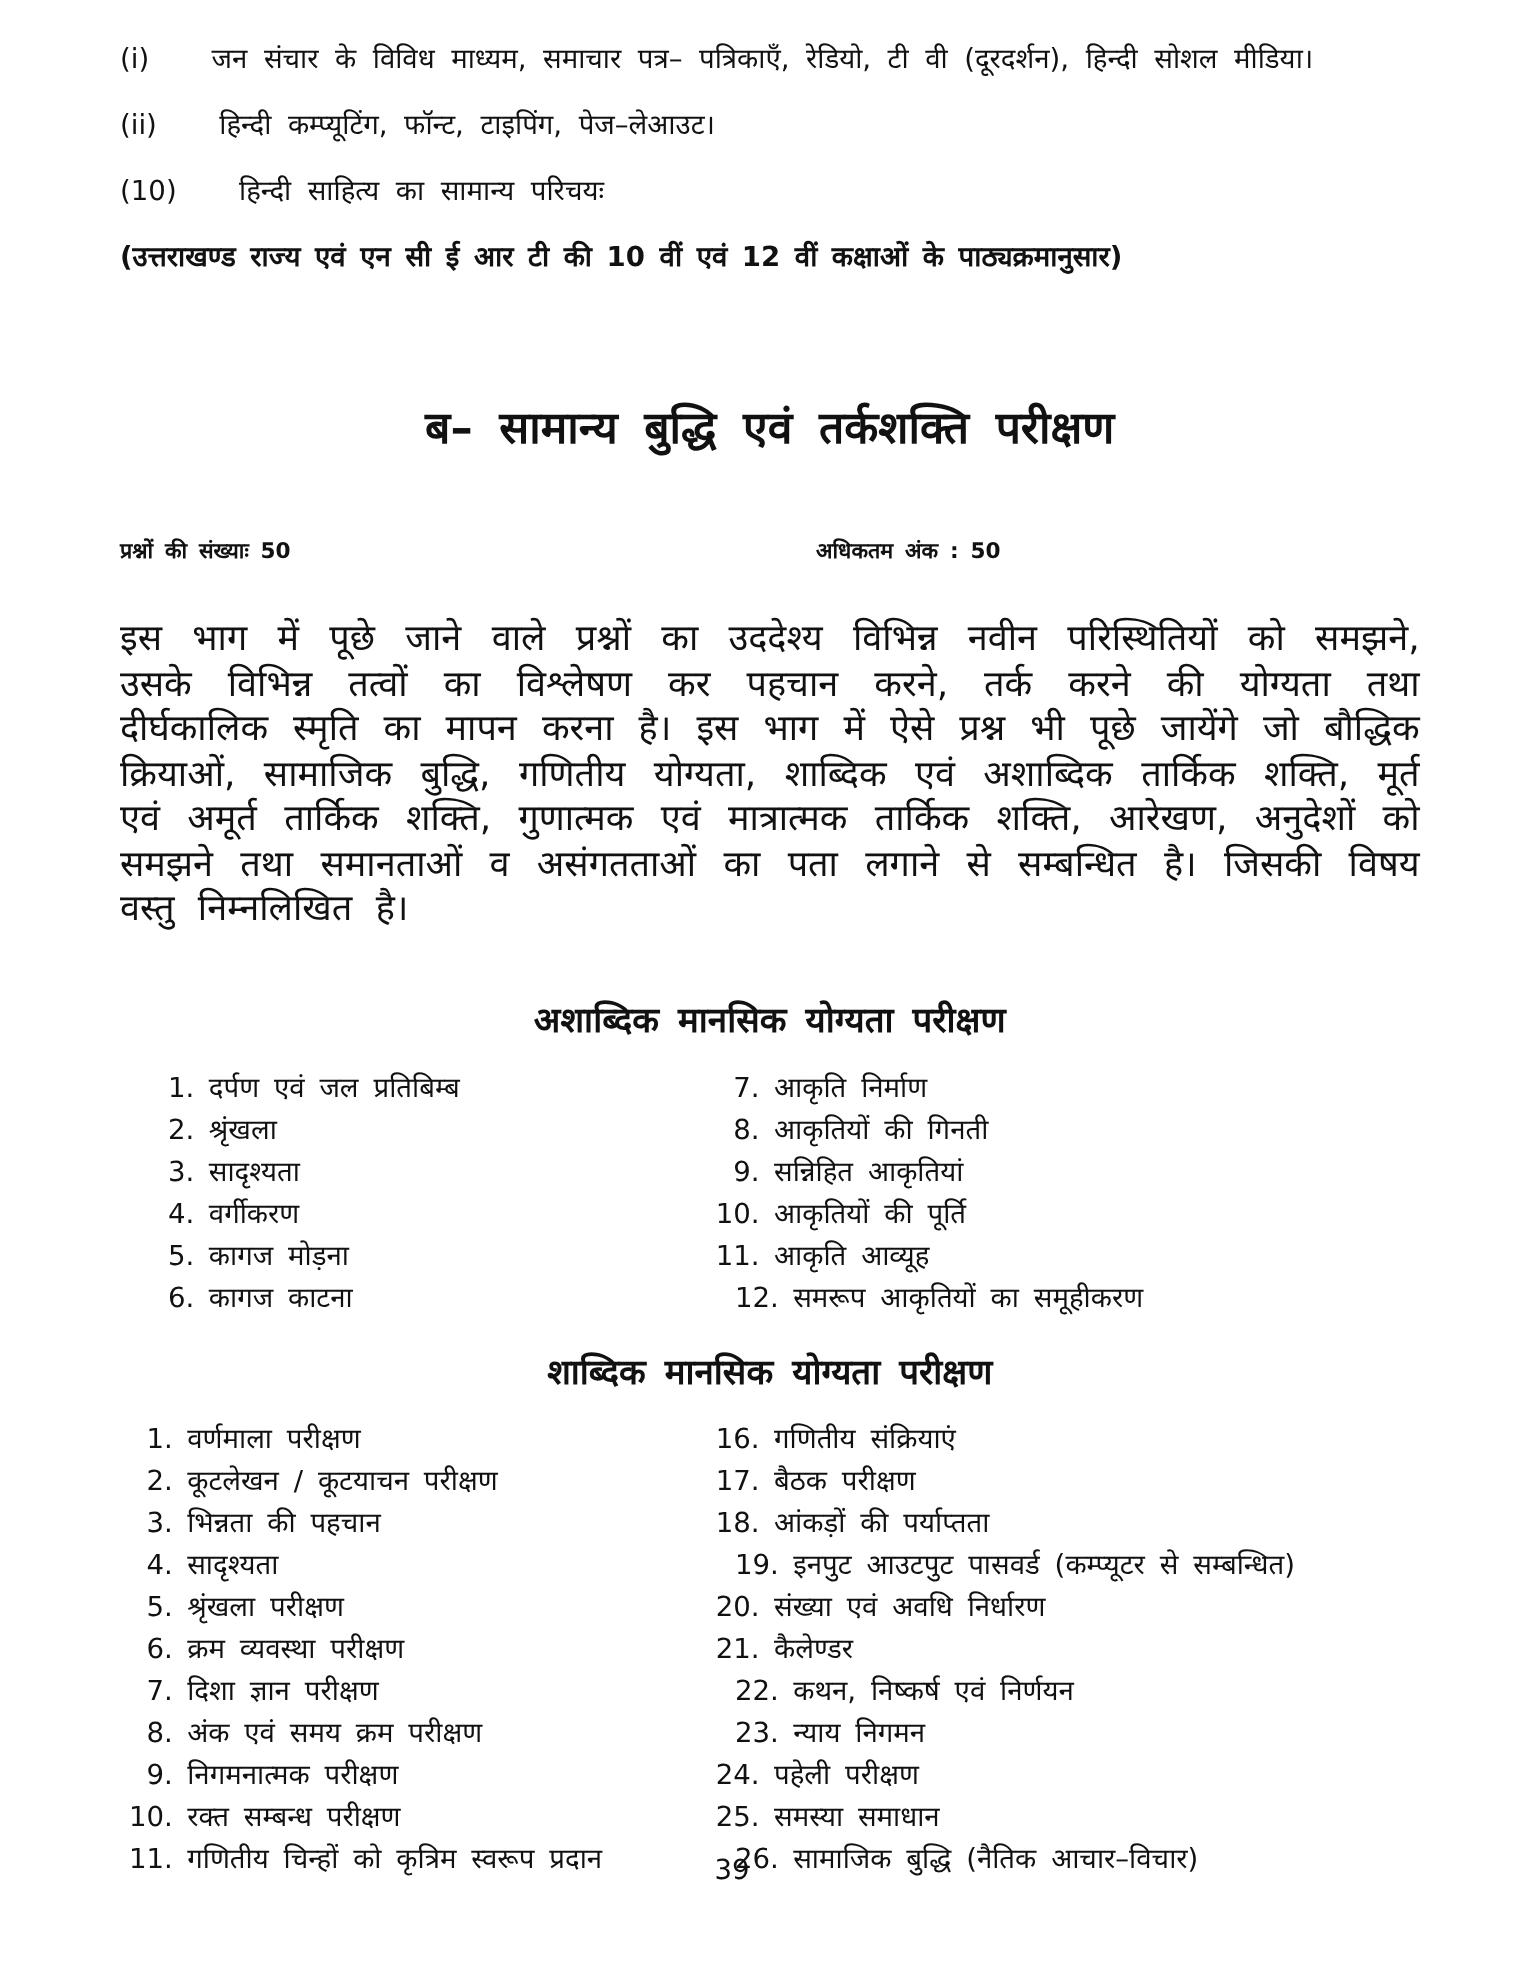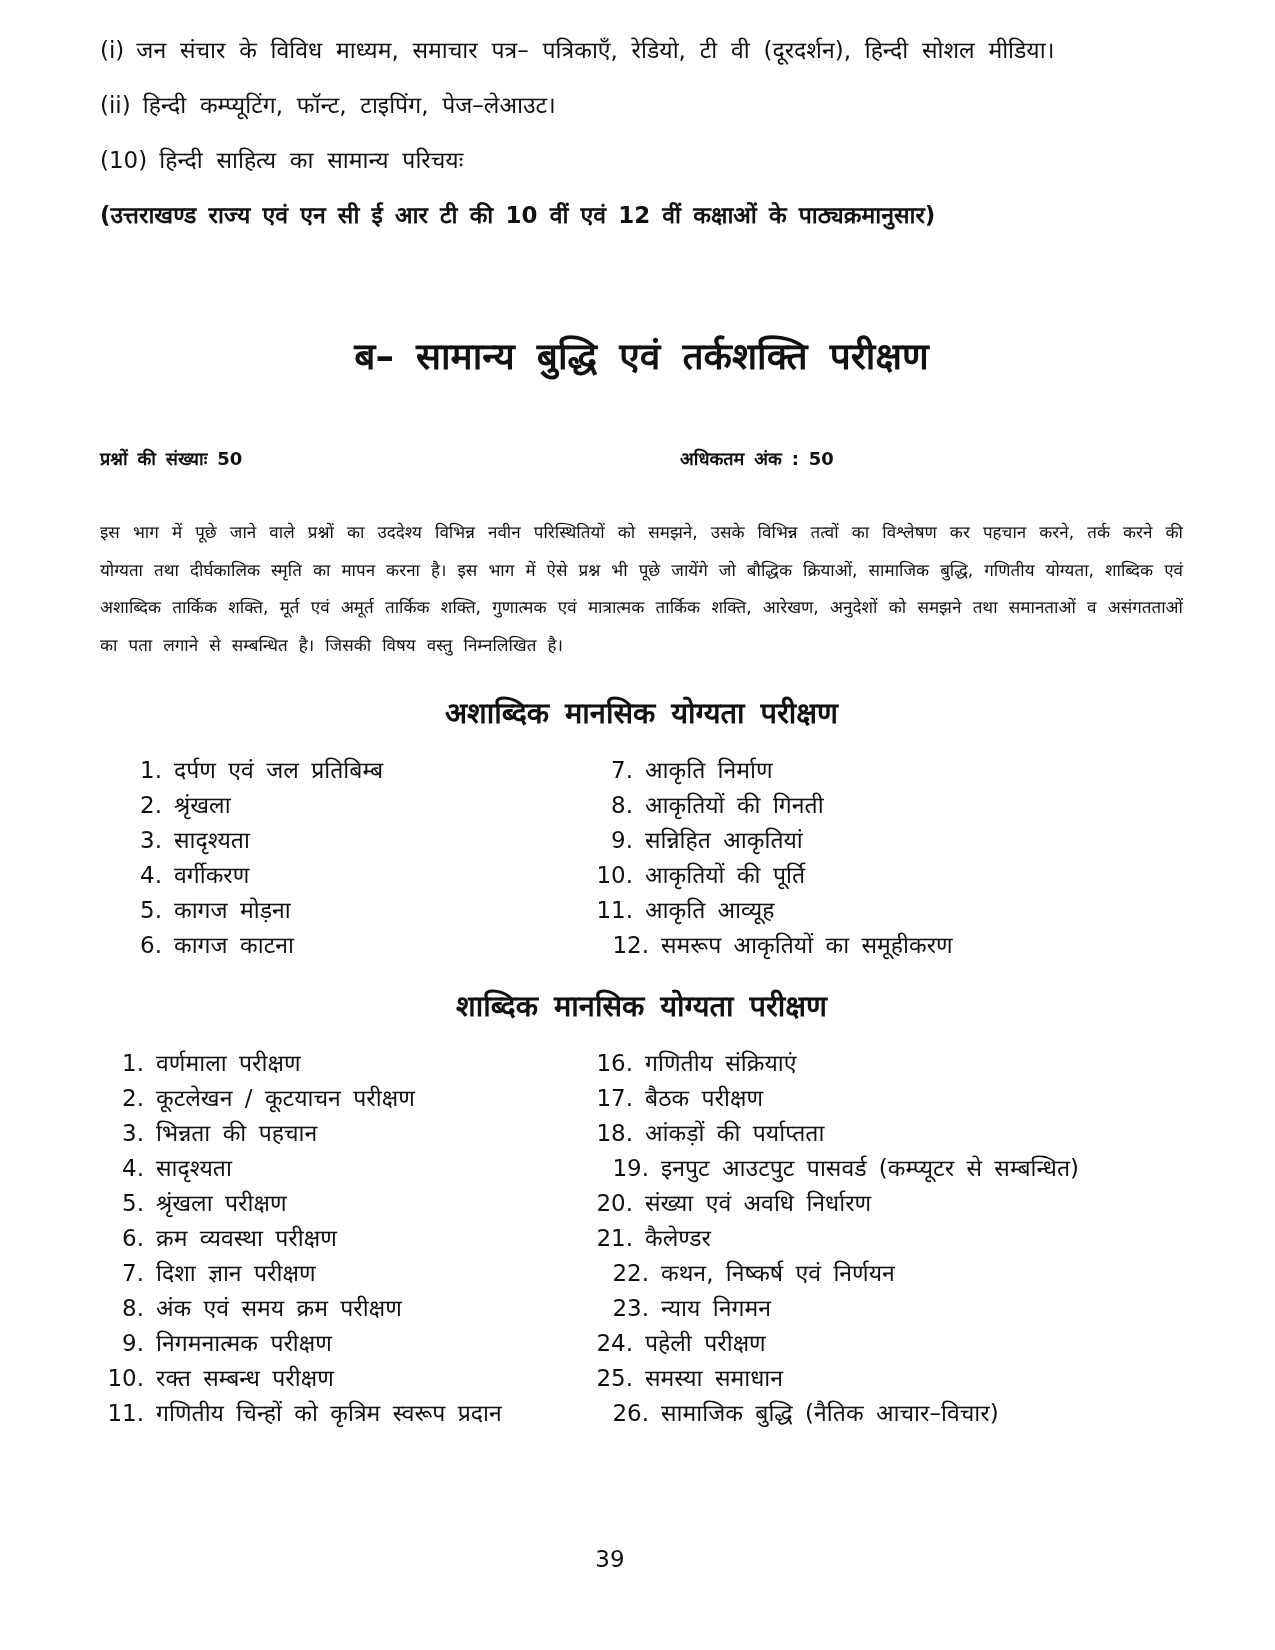--- a/index.html
+++ b/index.html
@@ -16,21 +16,21 @@
   }
   .top-item{
     display:flex;
     align-items:flex-start;
     font-size:23px;
     line-height:44px;
     margin-bottom:11px;
     word-spacing:0.28em;
   }
   .top-item .marker{flex:0 0 auto;margin-right:12px;white-space:nowrap;}
-  .top-item .txt{flex:1 1 auto;text-align:justify;}
+  .top-item .txt{flex:1 1 auto;text-align:justify;margin-left:40px;}
   .note-line{
     font-size:23px;
     line-height:44px;
     margin-top:4px;
     word-spacing:0.18em;
     font-weight:bold;
   }
   .main-heading{
     text-align:center;
     font-size:37px;
@@ -42,32 +42,32 @@
     position:relative;
     margin-top:66px;
     font-size:18px;
     font-weight:bold;
     height:40px;
     word-spacing:0.2em;
   }
   .stats-row .marks{position:absolute;left:580px;top:0;}
   .intro{
     margin-top:28px;
-    font-size:17px;
+    font-size:30px;
     line-height:37.5px;
     text-align:justify;
     word-spacing:0.33em;
   }
   .sub-heading{
     text-align:center;
     font-size:29px;
     font-weight:bold;
     word-spacing:0.2em;
   }
-  .sub-heading.nonverbal{margin-top:28px;}
+  .sub-heading.nonverbal{margin-top:52px;}
   .sub-heading.verbal{margin-top:22px;}
   .two-col{
     display:grid;
     grid-template-columns:495px 1fr;
     font-size:23px;
     line-height:35px;
     margin-top:22px;
   }
   .cell{display:flex;align-items:flex-start;}
   .cell .num{

